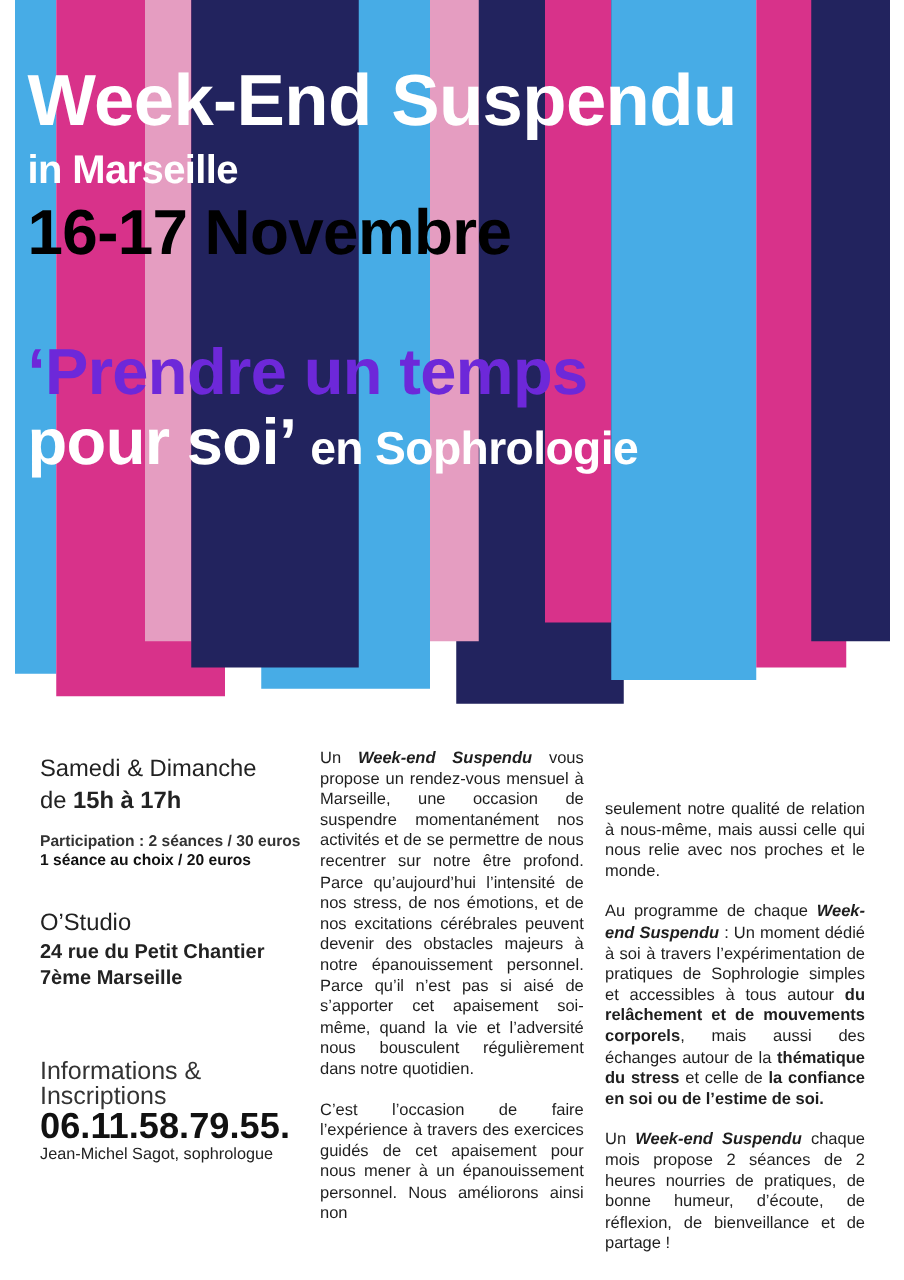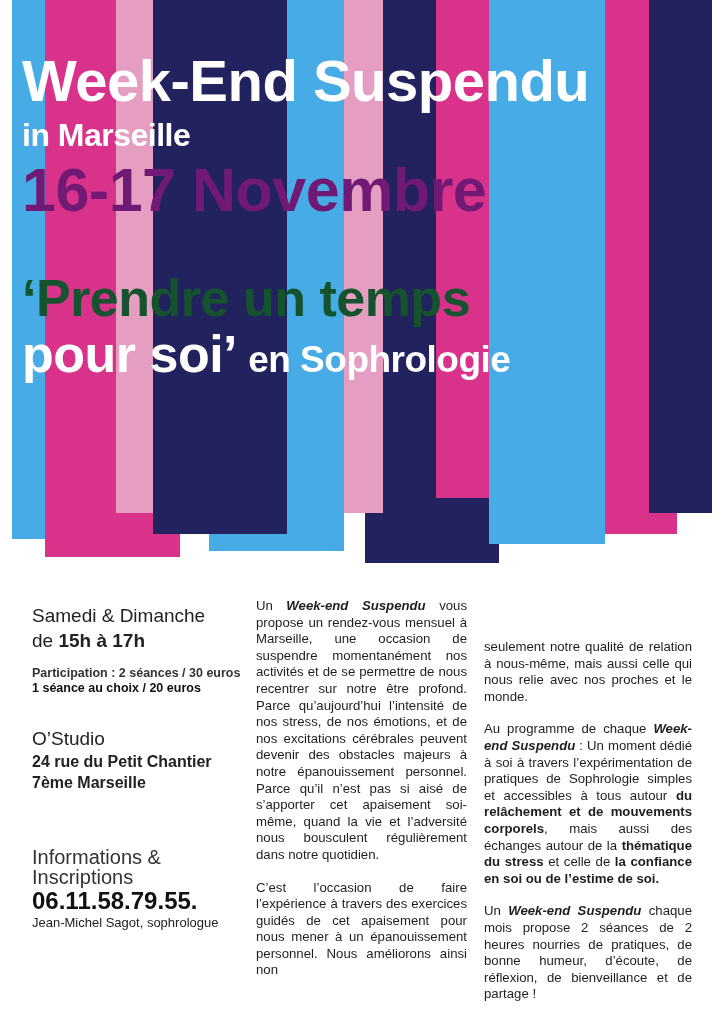--- a/index.html
+++ b/index.html
@@ -2,33 +2,33 @@
 <html><head>
 <meta charset="utf-8">
 <style>
   html, body { margin:0; padding:0; }
   body { width:723px; height:1024px; background:#ffffff; position:relative; overflow:hidden; font-family:"Liberation Sans", sans-serif; }
   .stripe { position:absolute; top:0; }
   .title-block { position:absolute; left:0; top:0; width:723px; height:600px; }
   .t { position:absolute; left:22px; font-family:"Liberation Sans", sans-serif; font-weight:bold; white-space:nowrap; letter-spacing:-0.5px; }
   .t-main { top:52px; font-size:58px; color:#ffffff; line-height:1; }
   .t-city { top:119px; font-size:32px; color:#ffffff; line-height:1; }
-  .t-date { top:160px; font-size:61px; color:#701a75; line-height:1; }
-  .t-q1 { top:272px; font-size:52px; color:#14532d; line-height:1; }
+  .t-date { top:160px; font-size:51px; color:#000000; line-height:1; }
+  .t-q1 { top:272px; font-size:52px; color:#6d28d9; line-height:1; }
   .t-q2 { top:328px; font-size:52px; color:#ffffff; line-height:1; }
   .t-q2 .small { font-size:37px; }
   .col { position:absolute; color:#1e1e1e; }
   .left { left:32px; top:603px; width:215px; }
   .mid { left:256px; top:598px; width:211px; font-size:13.2px; line-height:16.6px; text-align:justify; }
   .right { left:484px; top:598px; width:208px; font-size:13.2px; line-height:16.6px; text-align:justify;margin-top:41px; }
   .lg { font-size:19px; line-height:25px; color:#222; }
   .lg b { font-weight:bold; }
   .sm { font-size:12.5px; line-height:15px; color:#333;font-weight:bold; }
   .addr { font-size:16px; line-height:21px; font-weight:bold; color:#222; }
-  .phone { font-size:24px; font-weight:bold; color:#111; line-height:28px; }
+  .phone { font-size:29px; font-weight:bold; color:#111; line-height:28px; }
   .sig { font-size:13px; font-weight:normal; color:#222; }
   p { margin:0; }
   .gap { height:16px; }
 </style>
 </head>
 <body>
 
 <div class="title-block" id="stripes">
     <div class="stripe" style="left: 12px; width: 33px; height: 539px; background: rgb(71, 172, 230);"></div>
     <div class="stripe" style="left: 45px; width: 135px; height: 557px; background: rgb(216, 50, 138);"></div>

